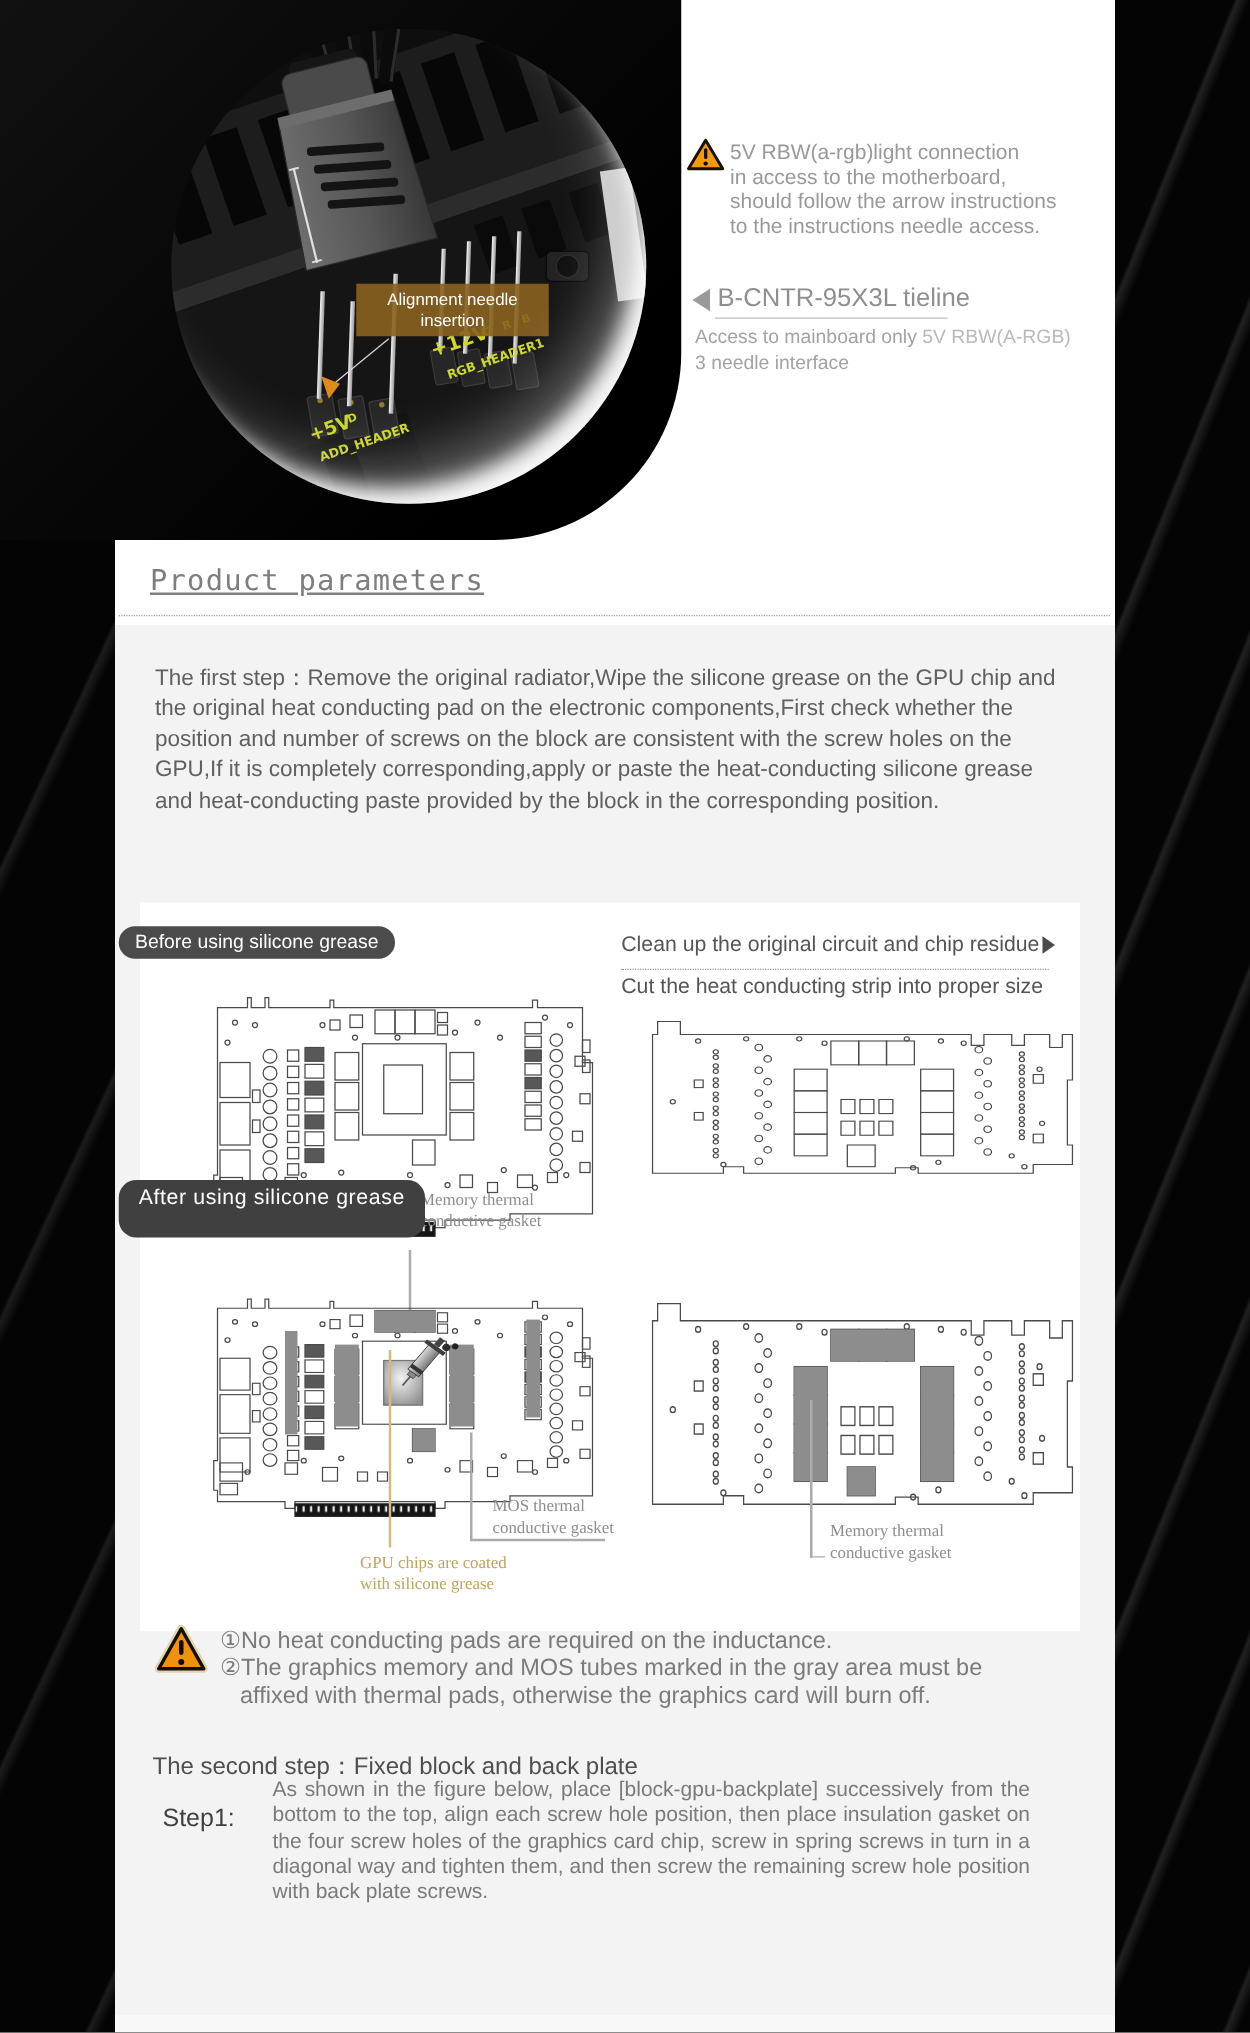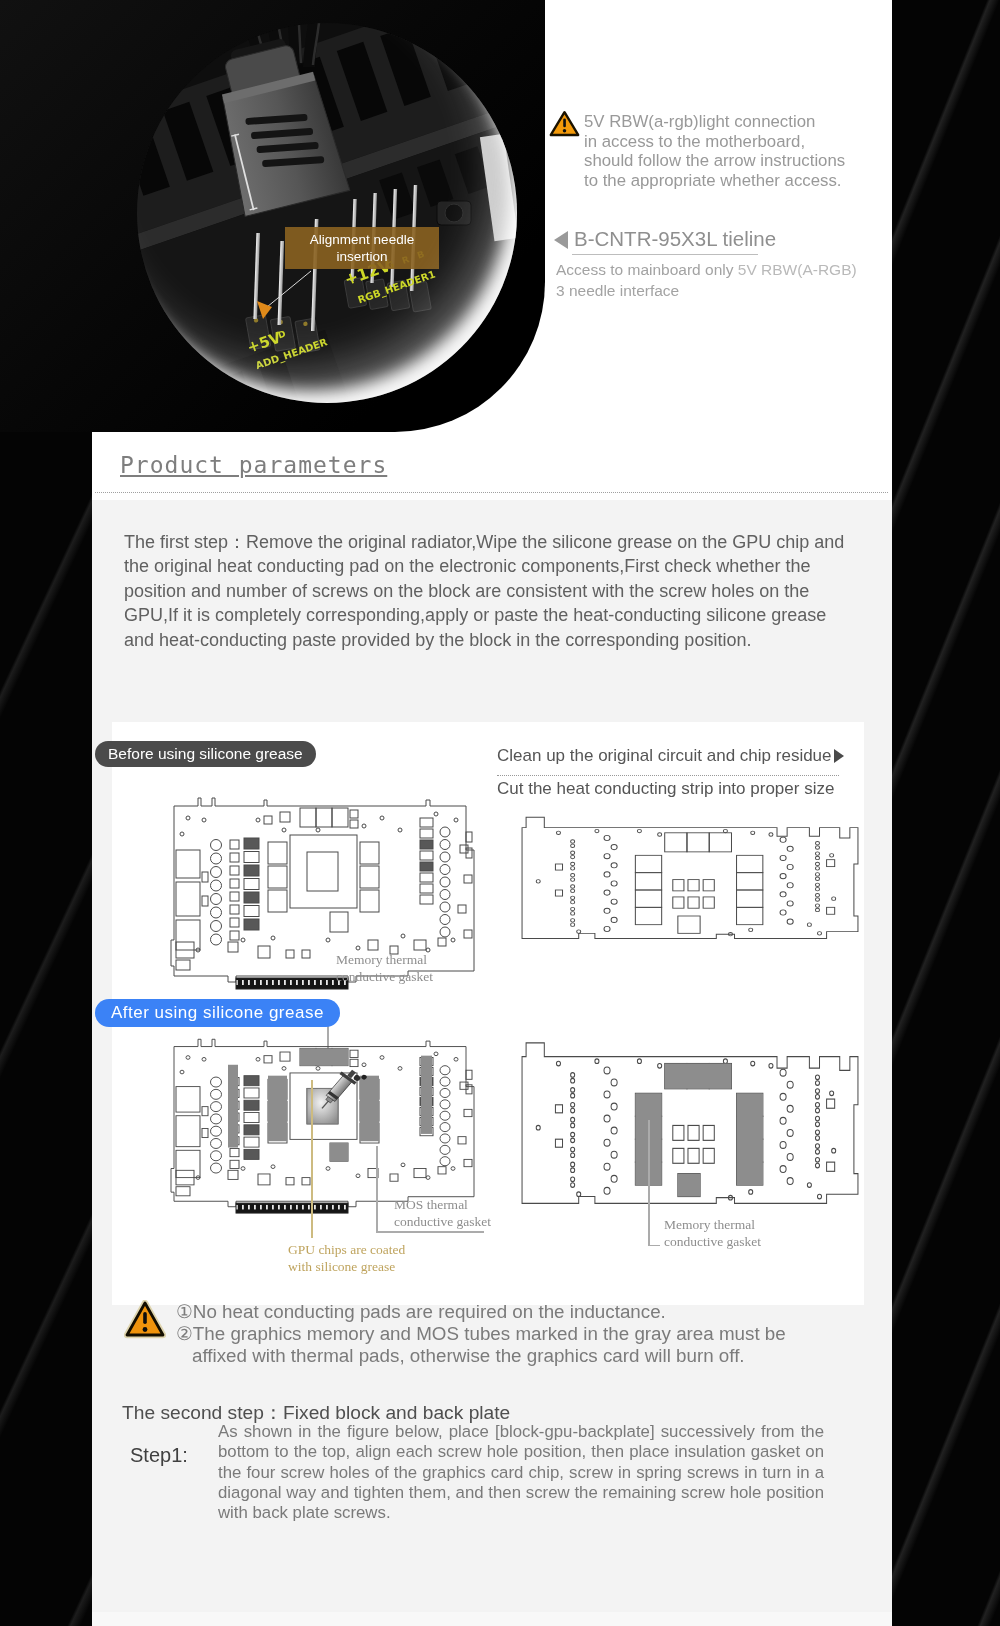--- a/index.html
+++ b/index.html
@@ -28,21 +28,21 @@
   .tieline-sub .hl{color:#b9b9b9;}
   
   .section-title{left:120px;top:452px;font-size:23px;letter-spacing:1px;color:#7e7e7e;
     font-family:"DejaVu Sans Mono",monospace;text-decoration:underline;}
   .dotted-rule{left:95px;top:492px;width:793px;border-top:1px dotted #a0a0a0;}
   .intro{left:124px;top:530px;width:728px;font-size:18px;line-height:24.4px;color:#606060;}
   
   .panel{left:112px;top:722px;width:752px;height:583px;background:#fff;}
   .badge{color:#fff;border-radius:14px;display:inline-block;white-space:nowrap;}
   .badge-before{left:95px;top:741px;height:26px;line-height:26px;padding:0 13px;font-size:15.5px;background:#4b4b4b;}
-  .badge-after{left:95px;top:999px;height:28px;line-height:28px;padding:0 16px;font-size:17px;letter-spacing:.5px;background:#3b82f6;}
+  .badge-after{left:95px;top:944px;height:46px;line-height:28px;padding:0 16px;font-size:17px;letter-spacing:.5px;background:#404040;}
   .tip{left:497px;font-size:17px;color:#555;white-space:nowrap;}
   .tip1{top:746px;} .tip2{top:779px;}
   .tip-divider{left:497px;top:775px;width:342px;border-top:1px dotted #999;}
   .tri-right{display:inline-block;width:0;height:0;border-top:7px solid transparent;
     border-bottom:7px solid transparent;border-left:10px solid #4a4a4a;vertical-align:-2px;margin-left:2px;}
   .ann{font-size:13.5px;line-height:17px;color:#8e8e8e;white-space:nowrap;font-family:Liberation Serif, serif;}
   .ann-tan{color:#bfa45e;}
   .vline{width:1.5px;background:#ababab;}
   .hline{height:1.5px;background:#ababab;}
   .vline-tan{width:1.5px;background:#cdbb80;}
@@ -404,21 +404,21 @@
 
   <svg class="abs" style="left:549px;top:110px" width="31" height="28" viewBox="0 0 34 30">
     <path d="M17 2 L32 27 L2 27 Z" fill="#f49a0a" stroke="#1a1200" stroke-width="2.6" stroke-linejoin="round"></path>
     <rect x="15.6" y="9" width="2.9" height="9.5" rx="1.4" fill="#111"></rect>
       <circle cx="17" cy="22.5" r="1.9" fill="#111"></circle>
   </svg>
   <div class="abs topnote">
     <div>5V RBW(a-rgb)light connection</div>
     <div>in access to the motherboard,</div>
     <div>should follow the arrow instructions</div>
-    <div>to the appropriate whether access.</div>
+    <div>to the instructions needle access.</div>
   </div>
 
   <div class="abs tri-left"></div>
   <div class="abs tieline-title">B-CNTR-95X3L tieline</div>
   <div class="abs tieline-underline"></div>
   <div class="abs tieline-sub" style="top:259px">
     <span>Access to mainboard only </span><span class="hl">5V RBW(A-RGB)</span>
   </div>
   <div class="abs tieline-sub" style="top:280px">3 needle interface</div>
 

